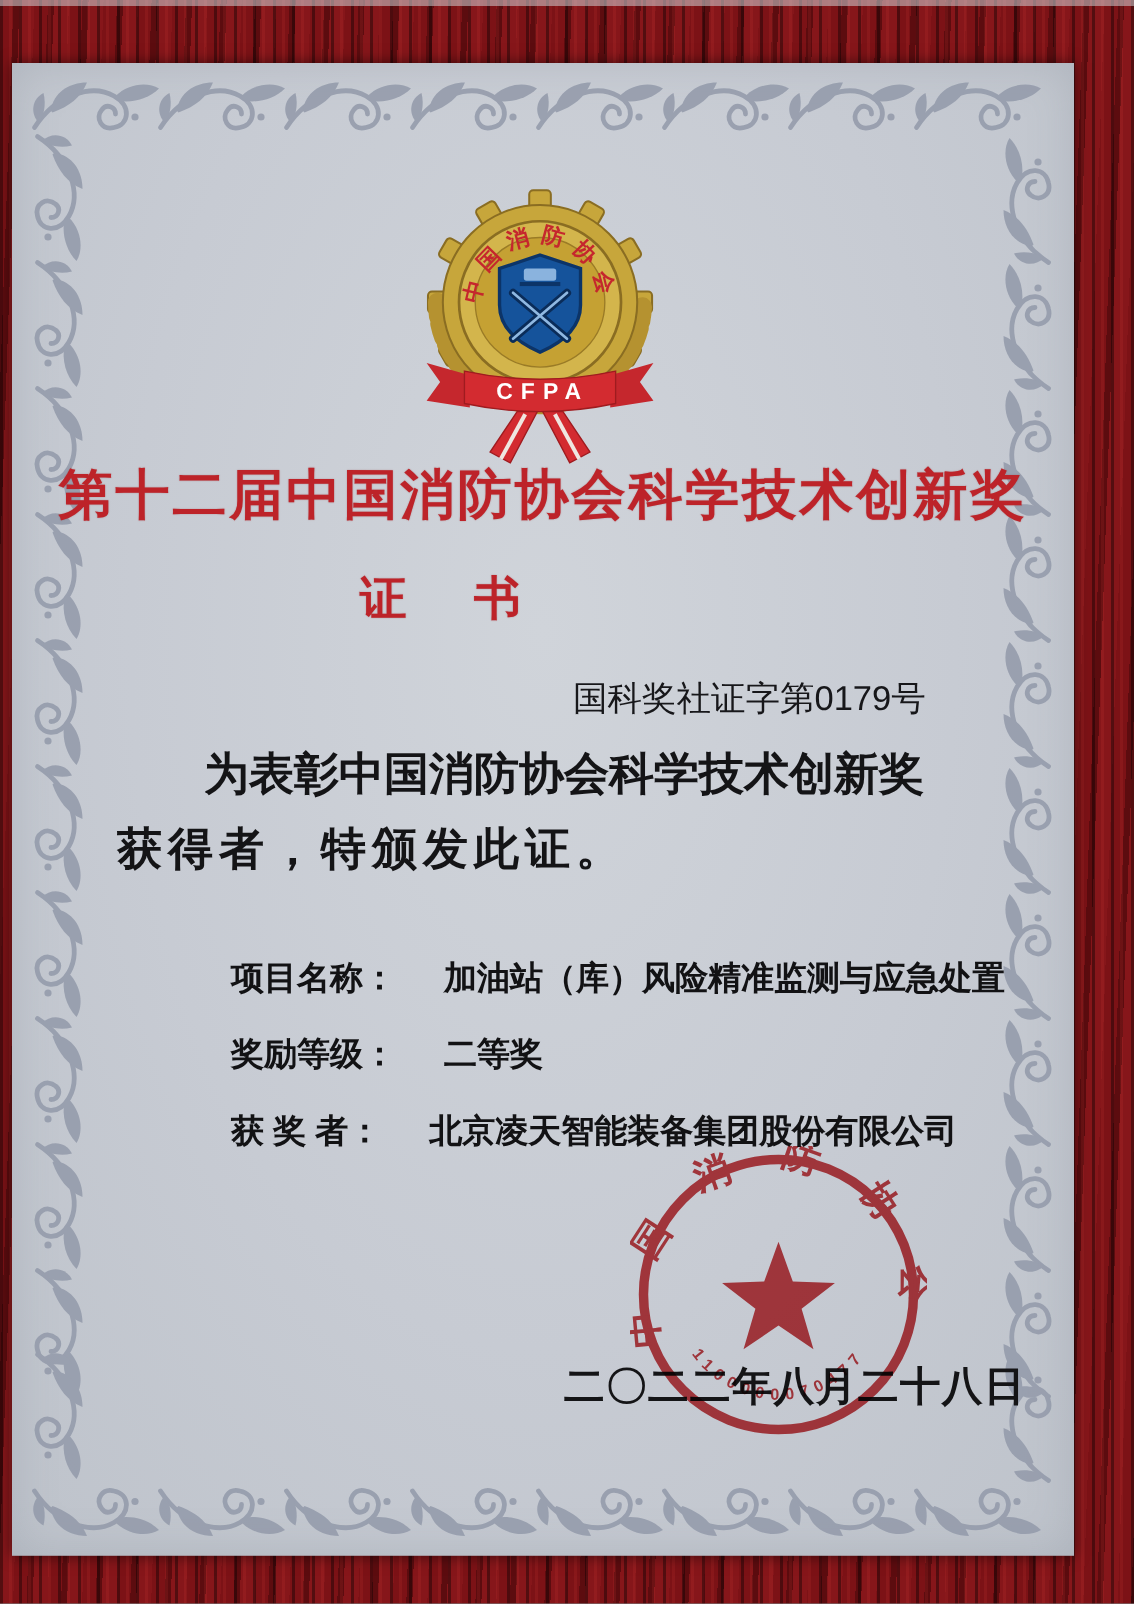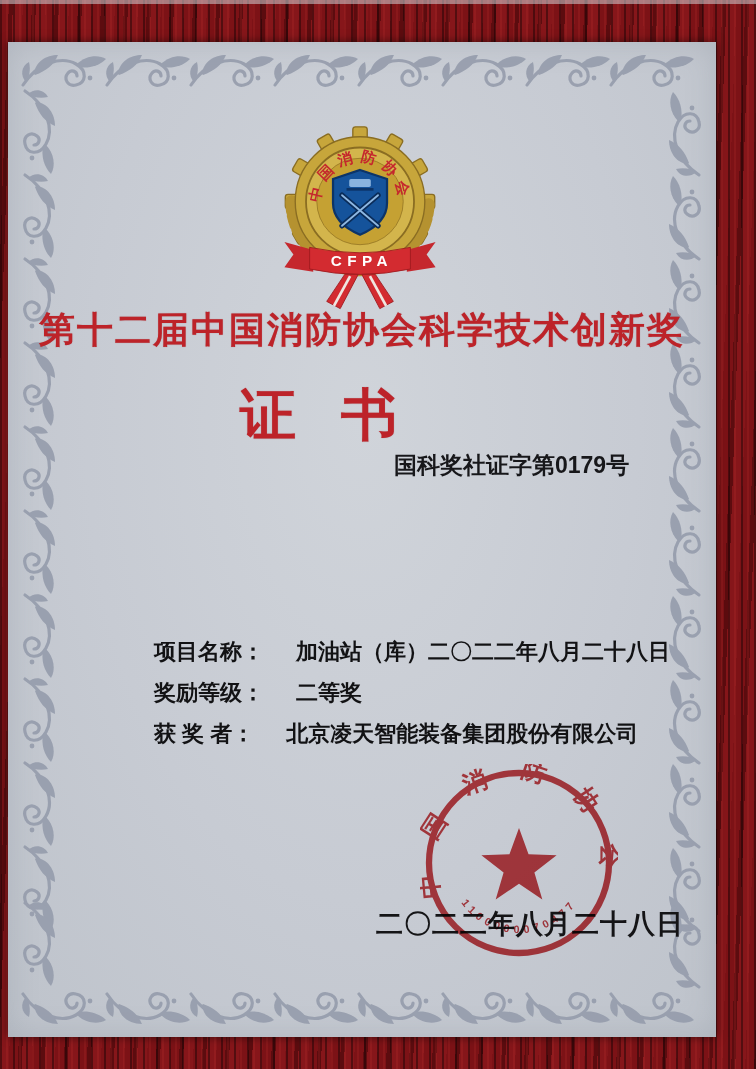--- a/index.html
+++ b/index.html
@@ -29,43 +29,43 @@
   .emblem{ top:74px; left:50%; transform:translateX(-51%); width:198px; }
 
   .award-title{
     top:264px; left:0; right:0; text-align:center;
     font-size:36px; font-weight:700; letter-spacing:2px;
     color:#bd2329; white-space:nowrap;
     text-shadow:0 0 1px rgba(130,20,25,.4);
   }
   .cert-heading{
     top:336px; left:232px;
-    font-size:56px; font-weight:800; letter-spacing:45px;
+    font-size:31px; font-weight:800; letter-spacing:45px;
     color:#bd2329; white-space:nowrap;
     text-shadow:0 0 1px rgba(130,20,25,.4);
   }
   .issue-number{
-    top:408px; left:386px;
-    font-size:23px; font-weight:700; color:#17171a; white-space:nowrap;
+    top:408px; left:374px;
+    font-size:23px; font-weight:400; color:#17171a; white-space:nowrap;
   }
   .citation{
     top:450px; left:70px; width:600px;
     font-family:"DejaVu Serif","Liberation Serif",serif;
     font-size:30px; font-weight:600; color:#141416; line-height:50px;
   }
   .citation .l1{ padding-left:58px; white-space:nowrap; }
   .citation .l2{ white-space:nowrap; letter-spacing:4px; }
 
   .fields{
     top:590px; left:146px;
     font-size:22px; font-weight:700; color:#121214; line-height:40px;
   }
   .field-row{ display:flex; white-space:nowrap;gap:32px; }
   .field-row .flabel{ flex:0 0 auto; }
-  .field-row + .field-row{ margin-top:1px; }
+  .field-row + .field-row{ margin-top:11px; }
 
   .seal{
     top:722px; left:412px; width:198px; height:198px;
     opacity:.88; mix-blend-mode:multiply; z-index:3; pointer-events:none;
   }
   .issue-date{
     top:864px; left:368px; z-index:2;
     font-size:27px; font-weight:700; letter-spacing:1px;
     color:#141416; white-space:nowrap;
   }
@@ -190,26 +190,30 @@
             <path d="M99 178 L81 211"></path>
               <path d="M121 178 L139 211"></path>
           </g>
         </g>
       </svg>
 
       <div class="award-title">第十二届中国消防协会科学技术创新奖</div>
       <div class="cert-heading">证书</div>
       <div class="issue-number">国科奖社证字第0179号</div>
 
+      <div class="citation">
+        <div class="l1">为表彰中国消防协会科学技术创新奖</div>
+        <div class="l2">获得者，特颁发此证。</div>
+      </div>
 
       <div class="fields">
         <div class="field-row">
           <span class="flabel">项目名称：</span>
           <span class="fvalue">
-            <span style="display:block">加油站（库）二〇二二年八月二十八日</span>
+            <span style="display:block">加油站（库）风险精准监测与应急处置</span>
           </span>
         </div>
         <div class="field-row">
           <span class="flabel">奖励等级：</span>
           <span class="fvalue">二等奖</span>
         </div>
         <div class="field-row">
           <span class="flabel">获 奖 者：</span>
           <span class="fvalue">北京凌天智能装备集团股份有限公司</span>
         </div>

